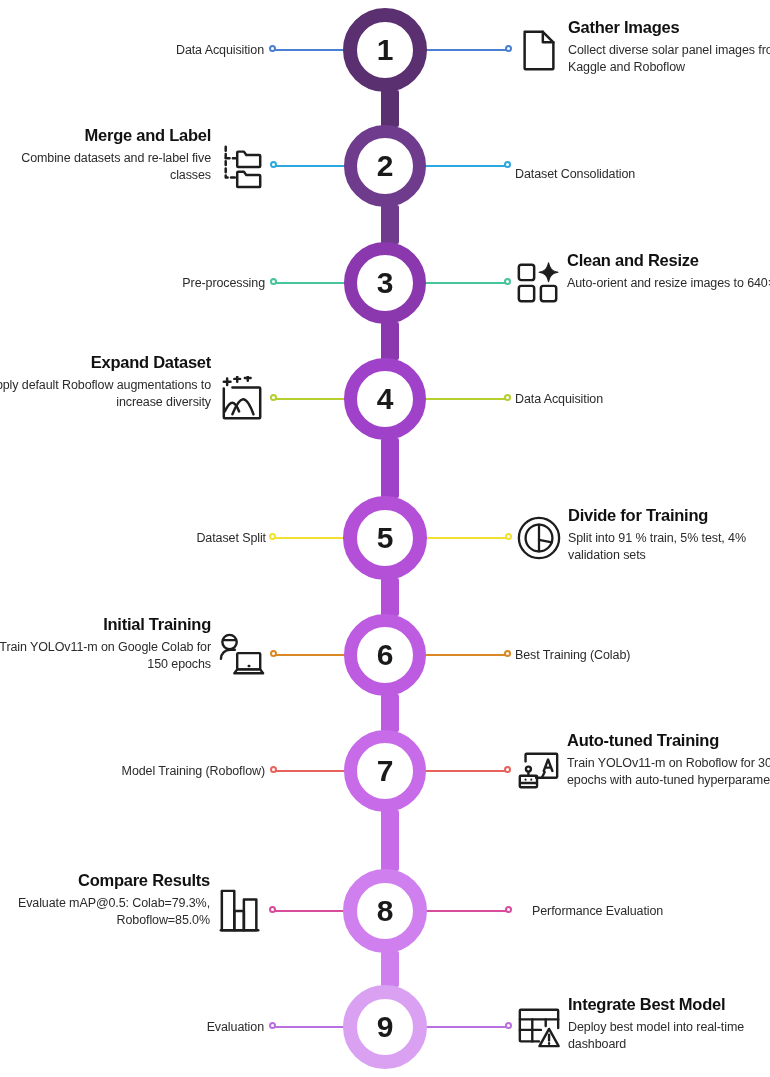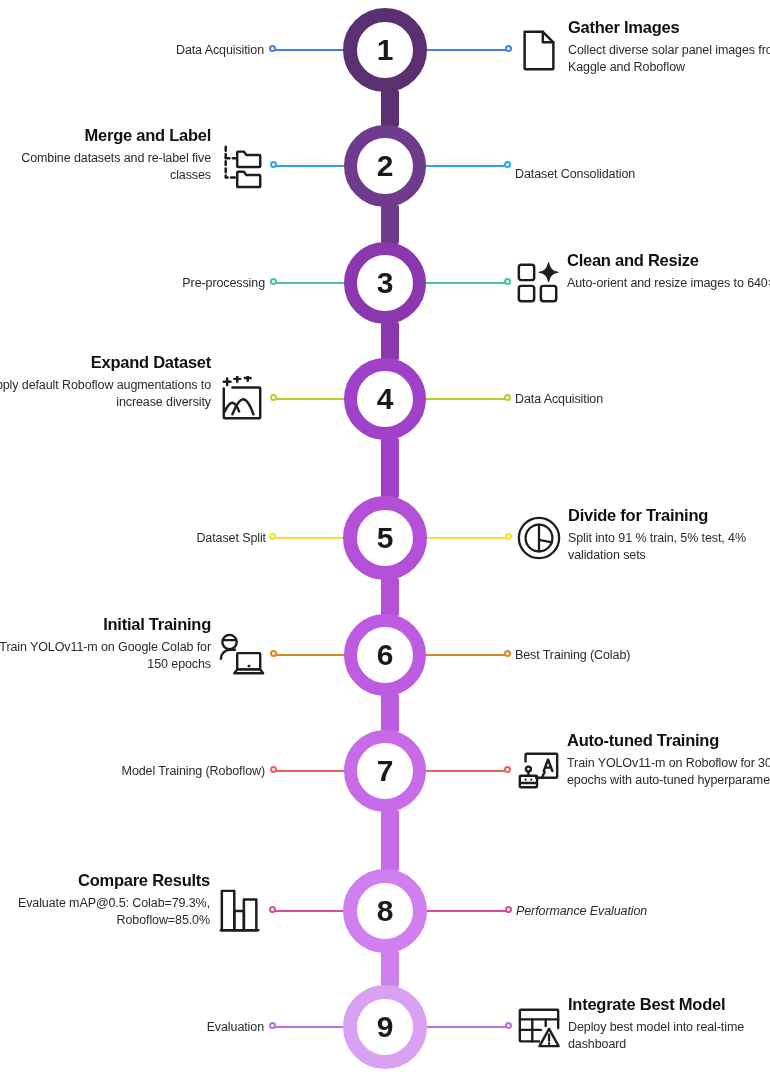--- a/index.html
+++ b/index.html
@@ -312,21 +312,21 @@
     <div class="step" style="top: 911px;">
       <div class="node" style="height: 84px; width: 84px; border: 14px solid rgb(207, 128, 238);">
         <span class="node-num">8</span>
       </div>
       <div class="conn" style="background: rgb(217, 75, 155); color: rgb(217, 75, 155); width: 82px; left: 272px;">
         <span class="conn-dot" style="color: rgb(217, 75, 155); left: -3.5px;"></span>
       </div>
       <div class="conn" style="background: rgb(217, 75, 155); color: rgb(217, 75, 155); width: 82px; left: 426px;">
         <span class="conn-dot" style="color: rgb(217, 75, 155); left: 78.5px;"></span>
       </div>
-      <div class="side-label right" style="left: 516px; top: 0px; font-style: italic;">Performance Evaluation</div>
+      <div class="side-label right" style="left: 532px; top: 0px;">Performance Evaluation</div>
       <div class="icon" style="left: 218px; top: 0px;">
         <svg viewBox="0 0 48 48" fill="none" stroke="#1d1d1d" stroke-width="2.6" stroke-linejoin="round" stroke-linecap="round">
           <rect x="4" y="3" width="13" height="41"></rect>
           <rect x="17" y="24" width="10" height="20"></rect>
           <rect x="27" y="12" width="13" height="32"></rect>
           <path d="M3 44 h39"></path>
         </svg>
       </div>
       <div class="detail left" style="left: -22px; top: -40px;">
         <div class="detail-title">Compare Results</div>

